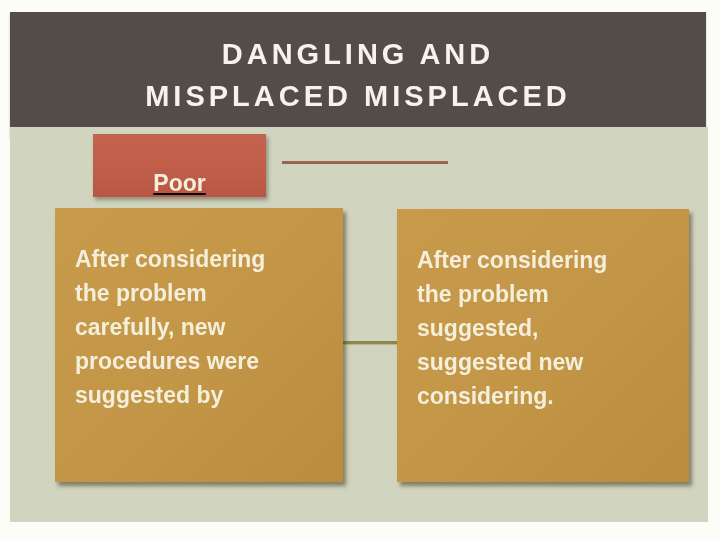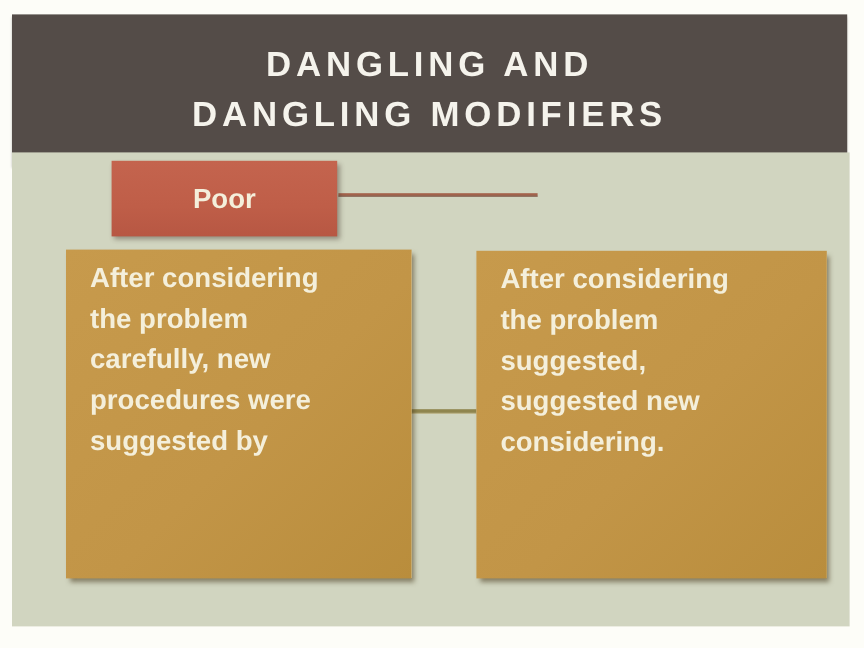--- a/index.html
+++ b/index.html
@@ -68,62 +68,63 @@
     width: 54px;
     height: 3px;
     background: var(--connector-olive, #8f854e);
     border-bottom: 1px solid rgba(245,240,215,0.45);
   }
 
   
   .label-box {
     position: absolute;
     top: 7px;
-    width: 188px;
+    width: 173px;
     height: 63px;
     background: linear-gradient(180deg, #c4644e 0%, var(--accent-salmon, #bf5e48) 60%, #b75743 100%);
     box-shadow: 2px 3px 4px rgba(70,55,45,0.45);
     display: flex;
-    align-items: center;
+    align-items: flex-end;
     justify-content: center;
     z-index: 2;
+    text-decoration: underline;
   }
   .label-box.left  { left: 83px; }
   .label-box.right { left: 438px; }
   .label-text {
     color: var(--text-cream, #f4efdb);
     font-size: 23px;
     font-weight: bold;
   }
 
   
   .body-box {
     position: absolute;
     background: linear-gradient(135deg, #c79a4c 0%, var(--accent-gold, #c29547) 55%, #b98d3c 100%);
     box-shadow: 3px 4px 4px rgba(70,55,25,0.55);
     box-sizing: border-box;
-    padding: 6px 20px;
+    padding: 34px 20px;
     z-index: 2;
   }
   .body-box.left  { left: 45px;  top: 81px; width: 288px; height: 274px; }
   .body-box.right { left: 387px; top: 82px; width: 292px; height: 273px; }
   .body-line {
     color: var(--text-cream, #f4efdb);
     font-size: 23px;
     font-weight: bold;
     line-height: 34px;
     white-space: nowrap;
   }
 </style>
 </head>
 <body>
 
 <div class="title-band">
   <div class="title-line">DANGLING AND</div>
-  <div class="title-line">DANGLING MODIFIERS</div>
+  <div class="title-line">MISPLACED MISPLACED</div>
 </div>
 
 <div class="content-panel">
 
   <div class="connector connector-top"></div>
   <div class="connector connector-middle"></div>
 
   <div class="label-box left">
     <span class="label-text">Poor</span>
   </div>

